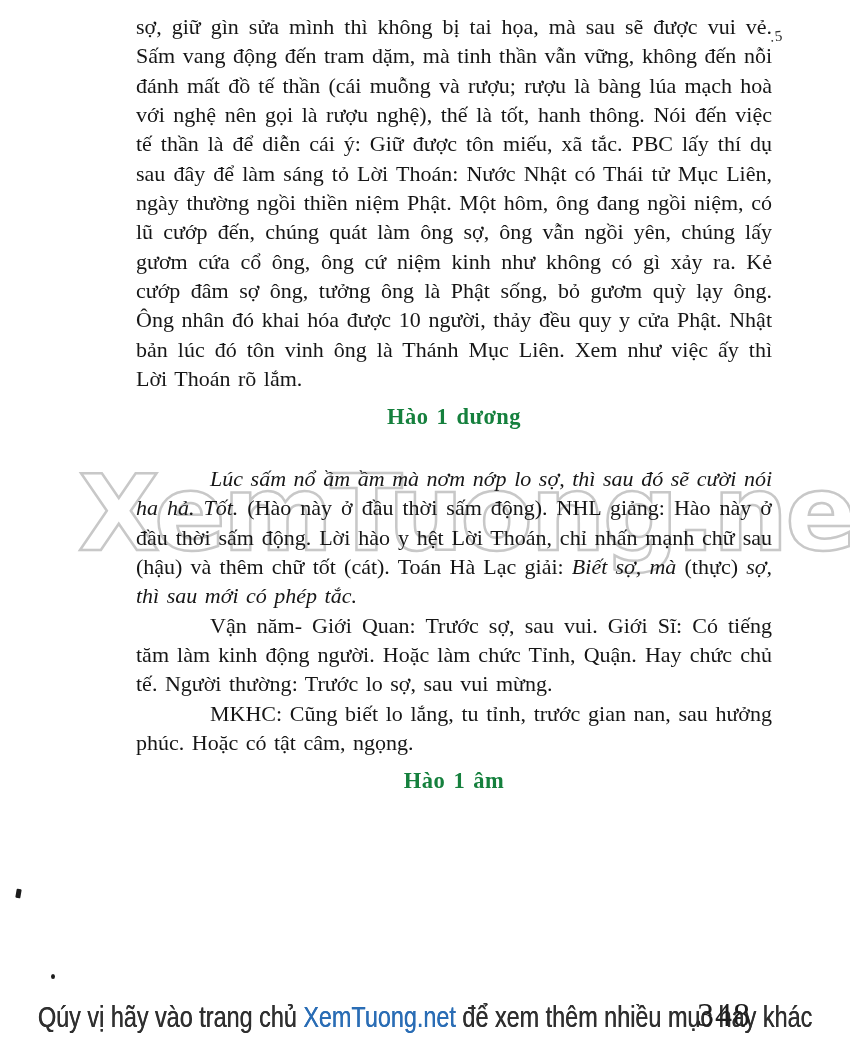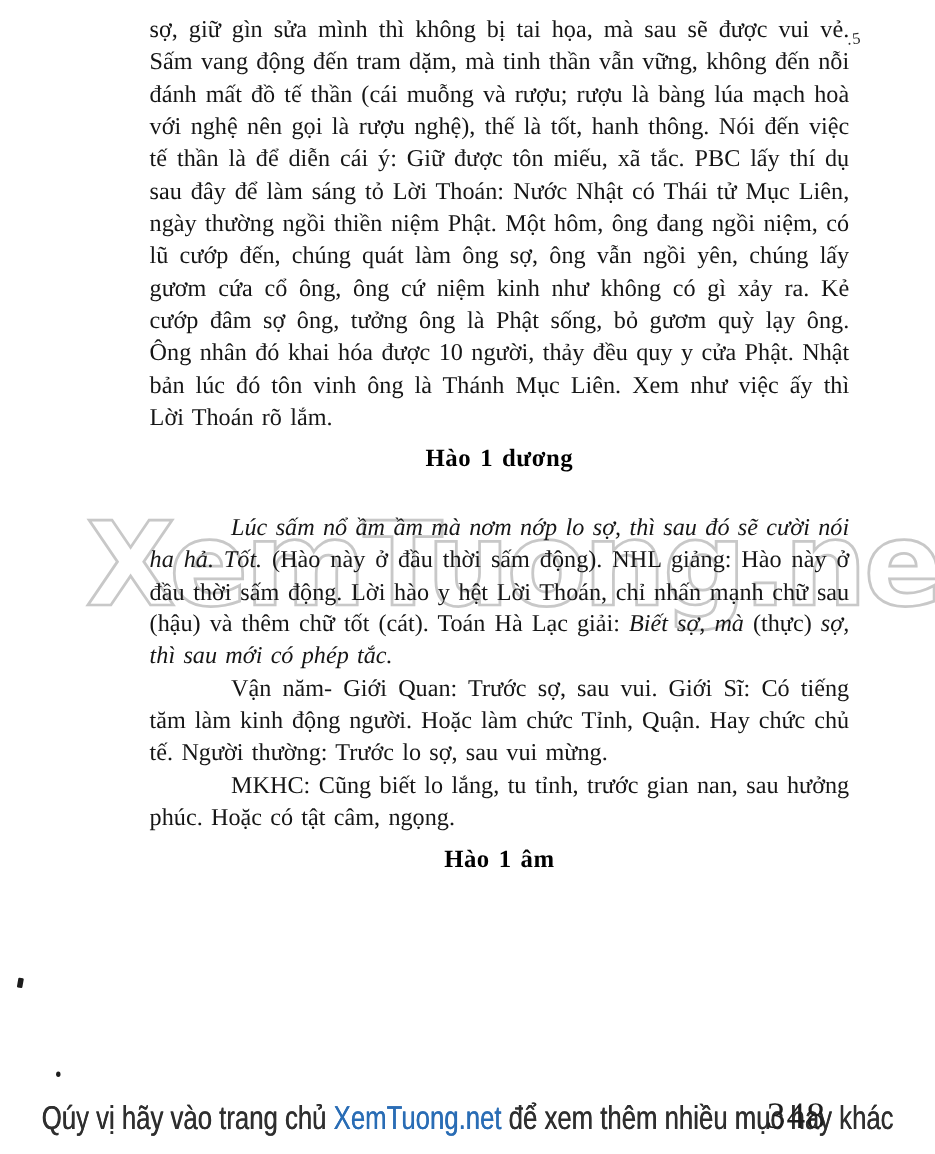--- a/index.html
+++ b/index.html
@@ -18,21 +18,21 @@
     position:absolute;left:136px;top:12px;width:636px;z-index:2;
     font-size:22px;line-height:29.35px;color:#161616;
     text-align:justify;word-spacing:2px;
   }
   .text-block p{margin:0;text-indent:74px;}
   .text-block p.no-indent{text-indent:0;}
   .text-block .i{font-style:italic;}
   .text-block .b{font-weight:normal;}
   h2.sect{
     font-size:22.5px;font-weight:bold;text-align:center;
-    margin:9px 0 32px 0;color:#000000;letter-spacing:0.5px;
+    margin:9px 0 32px 0;color:#15803d;letter-spacing:0.5px;
   }
   .footer{
     position:absolute;left:50%;top:1000px;z-index:2;
     transform:translateX(-50%) scaleX(0.78);transform-origin:center top;
     white-space:nowrap;
     font-family:"Liberation Sans", sans-serif;font-size:30px;color:#2f2f2f;
     text-shadow:0.4px 0 0 currentColor;
   }
   .page-number{
     position:absolute;left:697px;top:996px;z-index:3;

